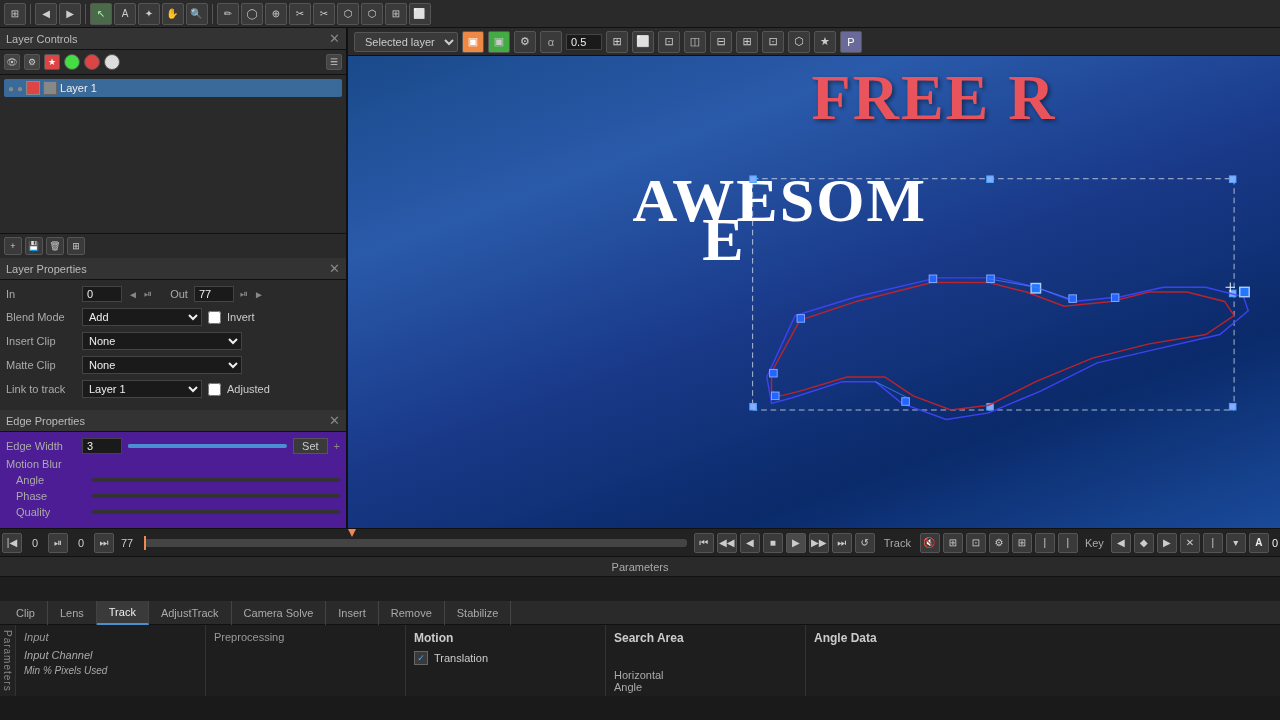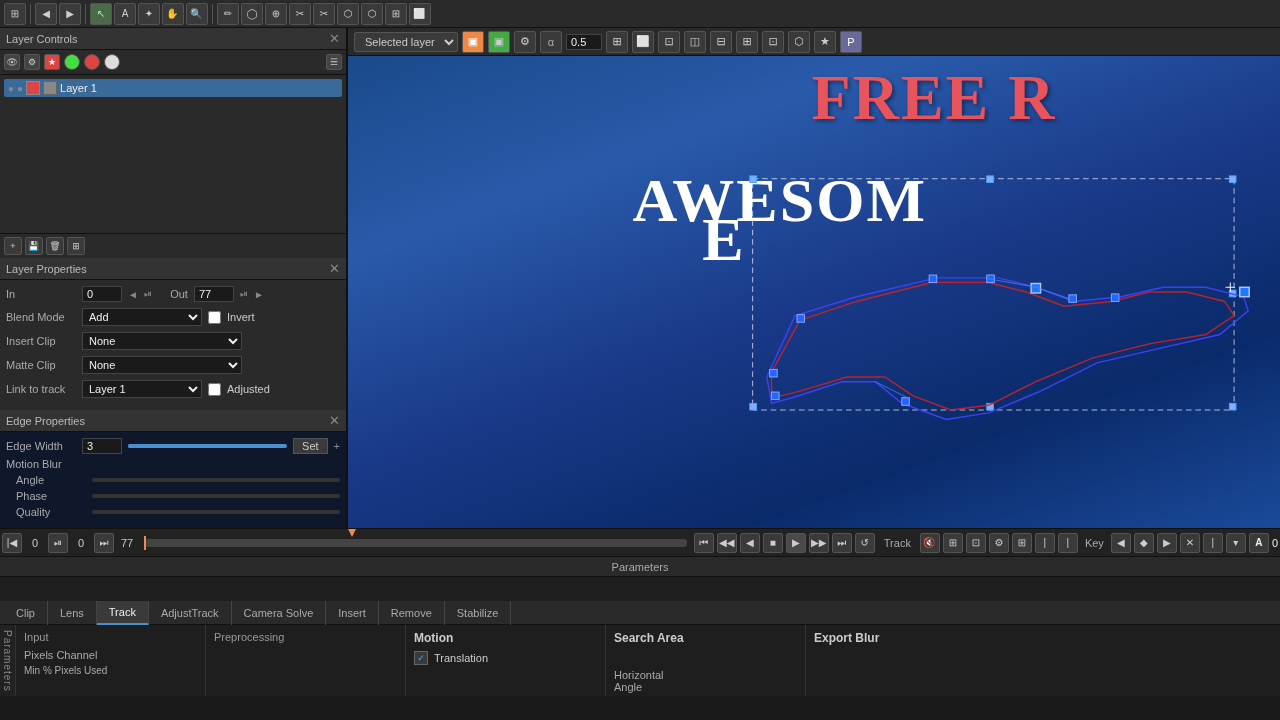--- a/index.html
+++ b/index.html
@@ -160,21 +160,21 @@
       background: #3a3a3a;
       border: 1px solid #555;
       border-radius: 2px;
       color: #ccc;
       font-size: 9px;
       display: flex; align-items: center; justify-content: center;
       cursor: pointer;
     }
     #edge-properties-body {
       padding: 6px;
-      background: #0f172a;
+      background: #4c1d95;
     }
     .edge-row {
       display: flex;
       align-items: center;
       gap: 6px;
       margin-bottom: 4px;
     }
     .slider-track {
       flex: 1;
       height: 4px;
@@ -713,24 +713,24 @@
       <span>Stabilize</span>
     </div>
   </div>
 
   <div id="bottom-content">
 
     <div class="side-label">
       <span>Parameters</span>
     </div>
 
-    <div class="bottom-section" style="max-width:190px;">
+    <div class="bottom-section" style="max-width:190px;font-style:italic;">
       <div class="bottom-section-title">Input</div>
       <div class="bottom-row">
-        <span class="bottom-label">Pixels Channel</span>
+        <span class="bottom-label">Input Channel</span>
       </div>
       <div class="bottom-row">
         <span class="bottom-label" style="font-size:10px;">Min % Pixels Used</span>
       </div>
     </div>
 
     <div class="bottom-section" style="max-width:200px;">
       <div class="bottom-section-title">Preprocessing</div>
     </div>
 
@@ -746,16 +746,16 @@
       <div class="search-title">Search Area</div>
       <div class="bottom-row">
         <span class="bottom-label">Horizontal</span>
       </div>
       <div class="bottom-row">
         <span class="bottom-label">Angle</span>
       </div>
     </div>
 
     <div class="export-section">
-      <div class="export-title">Export Blur</div>
+      <div class="export-title">Angle Data</div>
     </div>
   </div>
 </div>
 
 </body></html>

